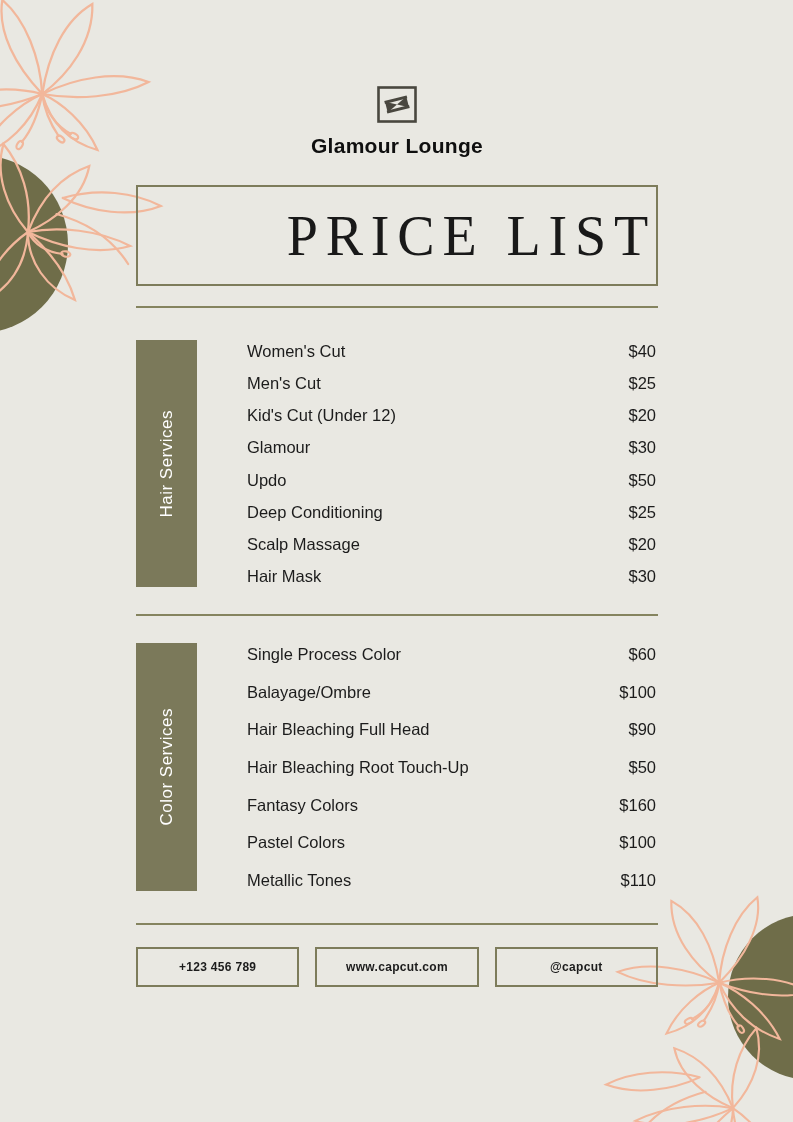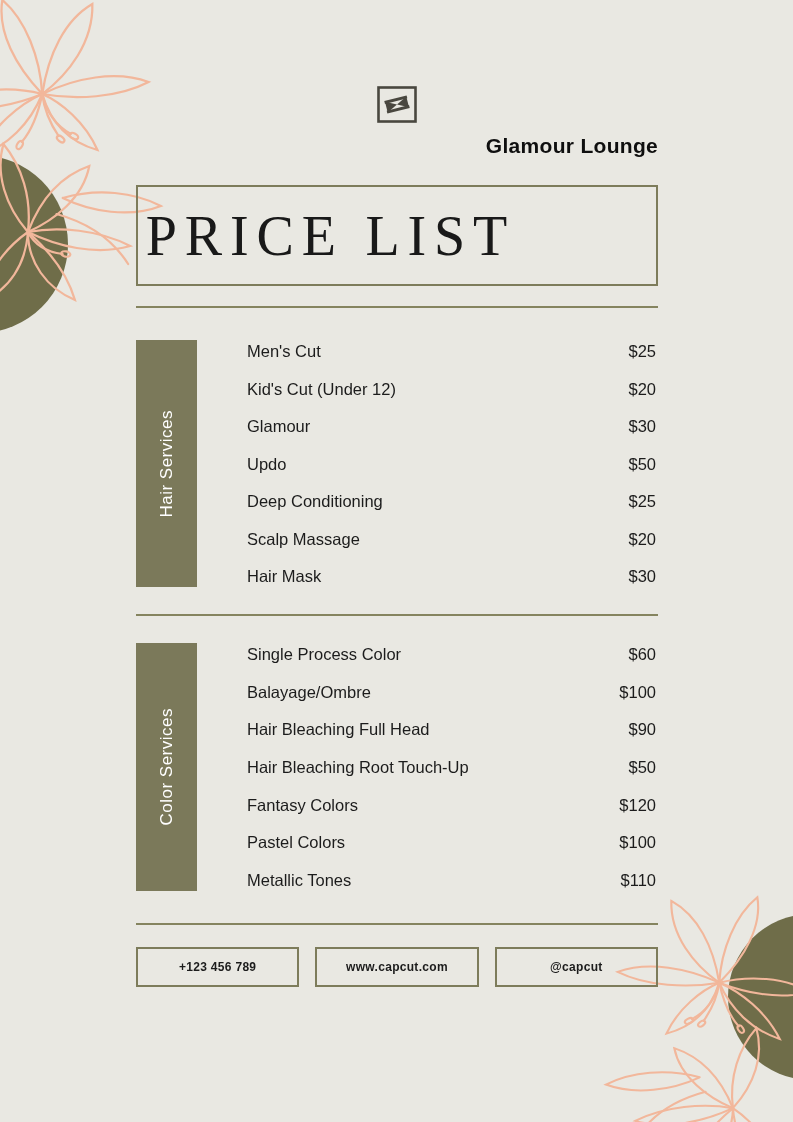--- a/index.html
+++ b/index.html
@@ -14,25 +14,25 @@
   #circle-br{left:728px; top:914px; width:166px; height:166px;}
   .flower{z-index:1;}
   #flower-tl{left:-58px; top:-8px; width:225px; height:330px;}
   #flower-br{left:600px; top:890px; width:215px; height:300px; transform:scaleX(-1);}
   .flower svg path, .flower svg ellipse{fill:none; stroke:#f2b79b; stroke-width:2.2; stroke-linecap:round;}
 
   #content{position:absolute; left:136px; top:0; width:522px; z-index:2;}
 
   .logo-wrap{display:flex; justify-content:center; margin-top:86px;}
   .logo-box{width:40px; height:37px;}
-  .brand{ text-align:right; margin-top:10px; font-size:21px; font-weight:700;
+  .brand{ text-align:center; margin-top:10px; font-size:21px; font-weight:700;
     letter-spacing:0.3px; line-height:26px; color:#0f0f0f;}
 
   .title-box{margin-top:26px; height:97px; border:2px solid #7d7c5b;
-    display:flex; align-items:center; justify-content:flex-start;}
+    display:flex; align-items:center; justify-content:flex-end;}
   .title-text{font-family:"Liberation Serif","DejaVu Serif",serif;
     font-size:56px; font-weight:400; letter-spacing:0.14em; color:#191919;
     white-space:nowrap; padding-left:0.14em;}
 
   .divider{height:2px; background:#85845f;}
   #div1{margin-top:20px;}
   #div2{margin-top:27px;}
   #div3{margin-top:32px;}
 
   .section{display:flex;}
@@ -132,20 +132,24 @@
     </div>
 
     <div class="divider" id="div1"></div>
 
     <div class="section hair">
       <div class="side-label">
         <span>Hair Services</span>
       </div>
       <div class="items">
         <div class="row">
+            <span class="svc">Women's Cut</span>
+            <span class="prc">$40</span>
+          </div>
+        <div class="row">
             <span class="svc">Men's Cut</span>
             <span class="prc">$25</span>
           </div>
         <div class="row">
             <span class="svc">Kid's Cut (Under 12)</span>
             <span class="prc">$20</span>
           </div>
         <div class="row">
             <span class="svc">Glamour</span>
             <span class="prc">$30</span>
@@ -187,21 +191,21 @@
         <div class="row">
             <span class="svc">Hair Bleaching Full Head</span>
             <span class="prc">$90</span>
           </div>
         <div class="row">
             <span class="svc">Hair Bleaching Root Touch-Up</span>
             <span class="prc">$50</span>
           </div>
         <div class="row">
             <span class="svc">Fantasy Colors</span>
-            <span class="prc">$120</span>
+            <span class="prc">$160</span>
           </div>
         <div class="row">
             <span class="svc">Pastel Colors</span>
             <span class="prc">$100</span>
           </div>
         <div class="row">
             <span class="svc">Metallic Tones</span>
             <span class="prc">$110</span>
           </div>
       </div>

